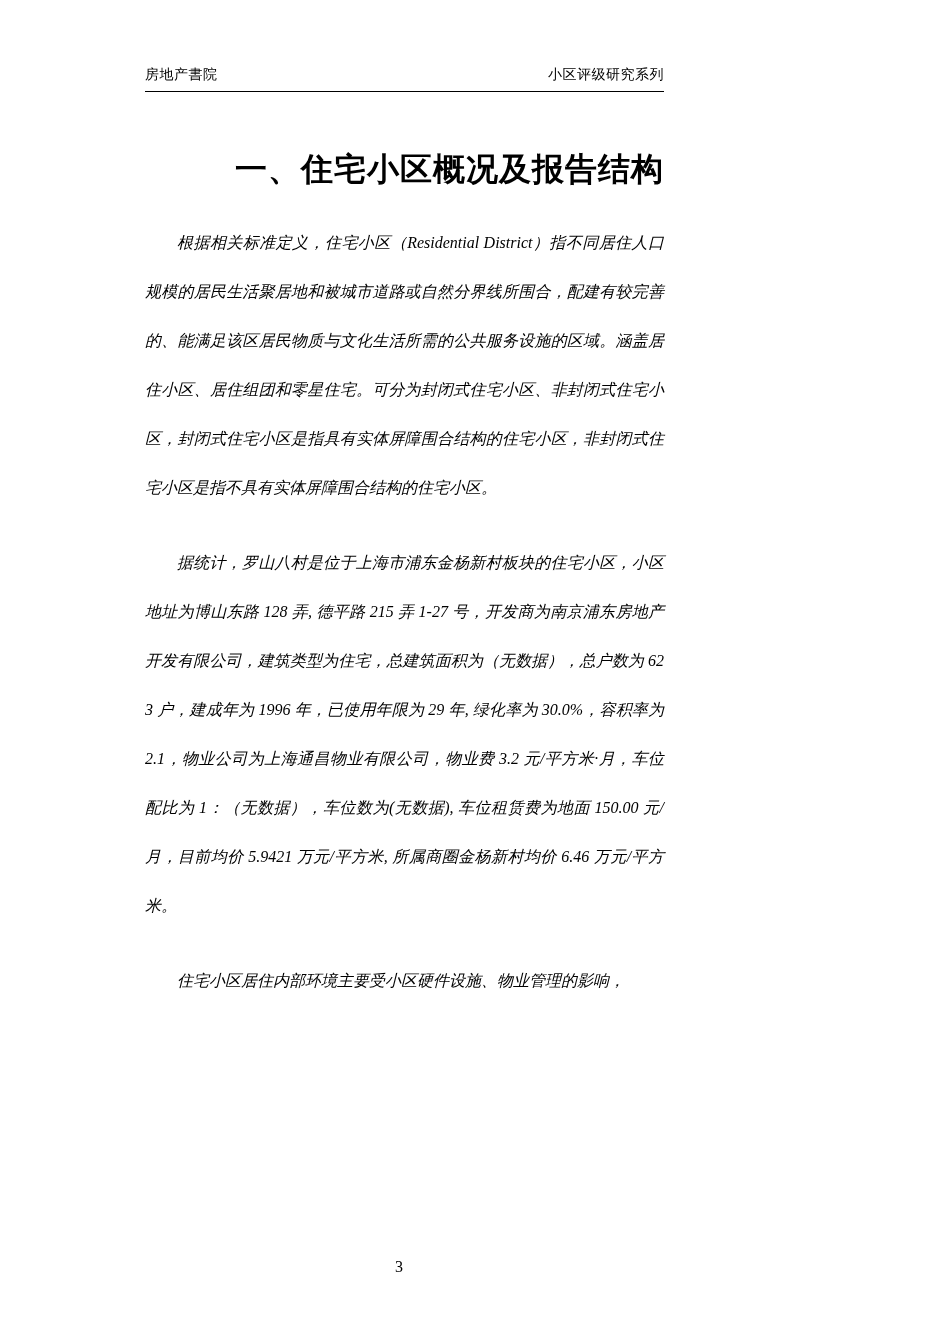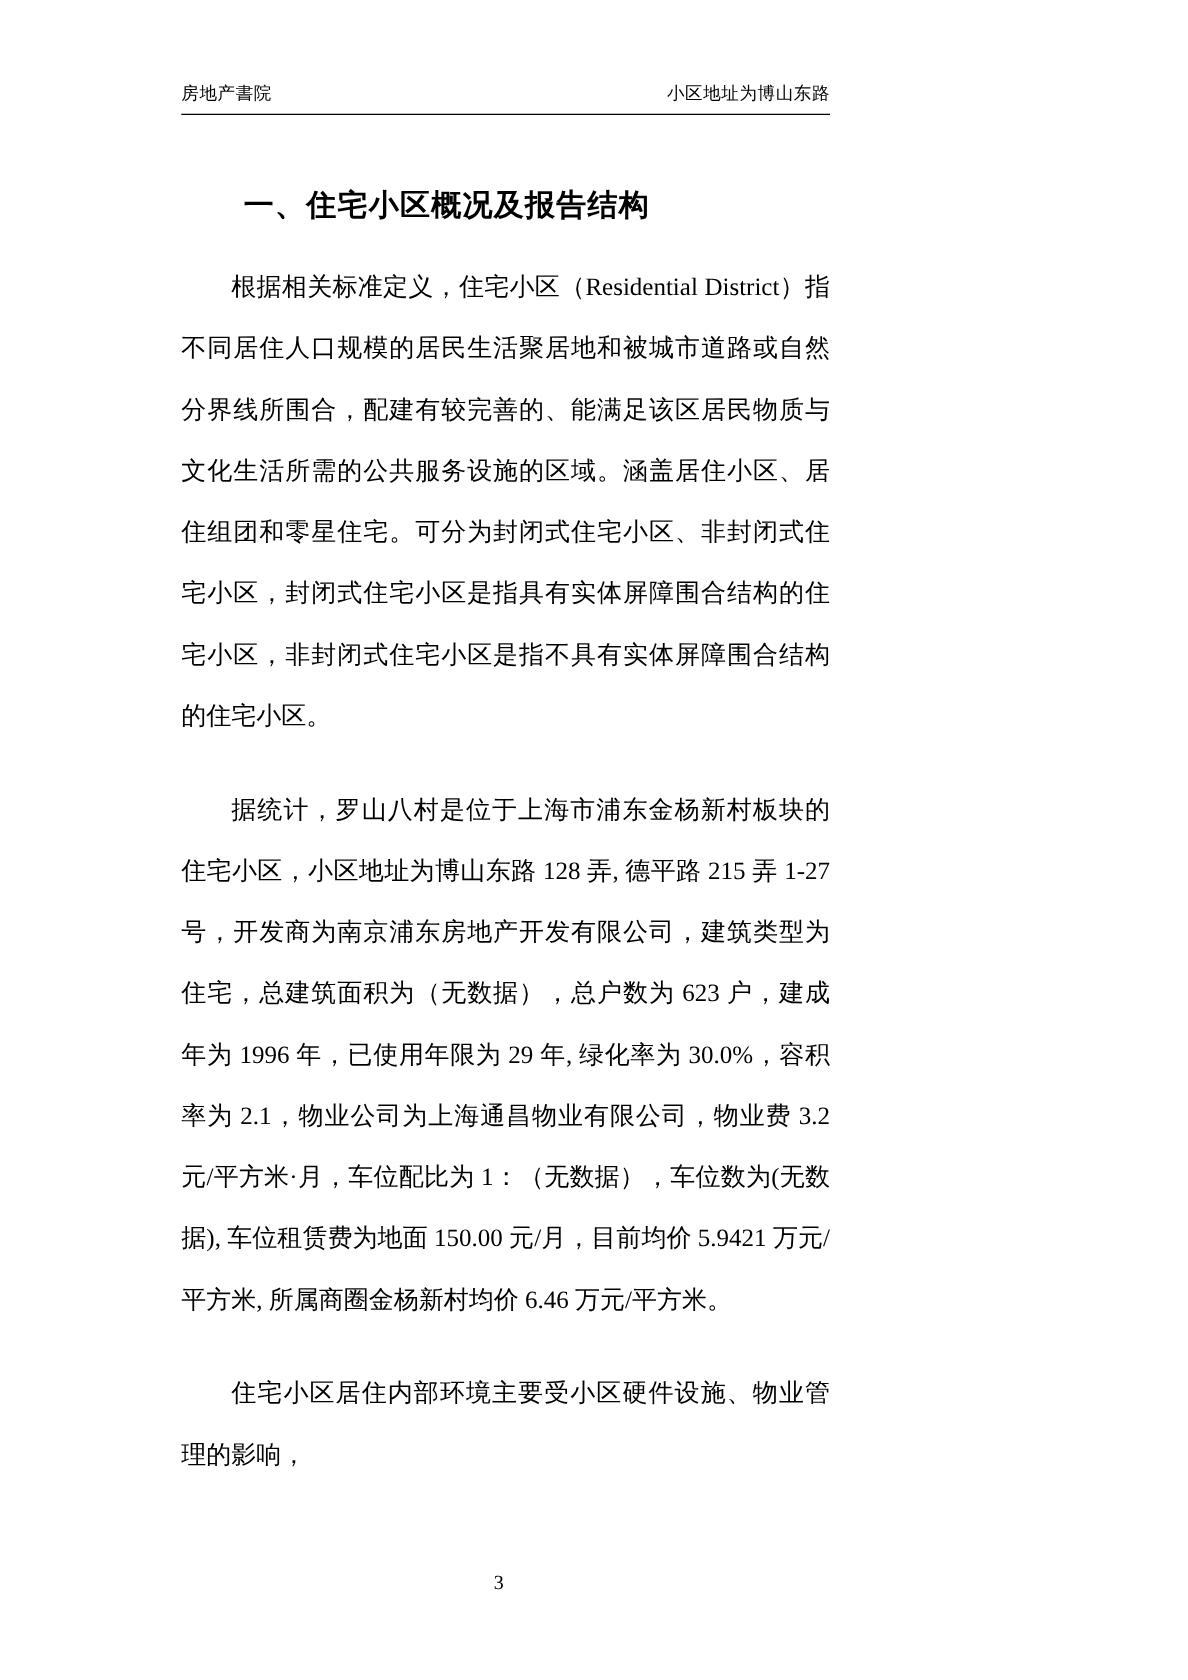--- a/index.html
+++ b/index.html
@@ -23,58 +23,60 @@
     justify-content: space-between;
     align-items: flex-end;
     font-size: 14px;
     letter-spacing: 0.5px;
     padding-bottom: 7px;
     border-bottom: 1.5px solid #000000;
   }
   .doc-header .hdr-text { white-space: nowrap; }
   .doc-body { }
   h1.doc-h1 {
-    font-size: 24px;
+    font-size: 32px;
     font-weight: 700;
     padding-left: 50px;
     margin-top: 56px;
     letter-spacing: 1px;
+    text-align: right;
   }
   h2.doc-h2 {
     font-size: 21px;
     font-weight: 700;
     padding-left: 50px;
     margin-top: 46px;
     letter-spacing: 0.5px;
   }
   p.doc-p {
-    font-size: 20px;
+    font-size: 16px;
     line-height: 49px;
     text-align: justify;
     text-indent: 2em;
     margin-top: 26px;
     word-break: break-all;
+    font-style: italic;
   }
   .doc-footer {
     position: absolute;
     left: 0;
     bottom: 68px;
     width: 100%;
     text-align: center;
     font-size: 16px;
   }
 </style>
 </head>
 <body>
 
 <div class="page">
 
   <header class="doc-header">
     <span class="hdr-text">房地产書院</span>
-    <span class="hdr-text">小区地址为博山东路</span>
+    <span class="hdr-text">小区评级研究系列</span>
   </header>
 
   <main class="doc-body">
 
     <h1 class="doc-h1">一、住宅小区概况及报告结构</h1>
 
 
     <p class="doc-p">根据相关标准定义，住宅小区（Residential District）指不同居住人口规模的居民生活聚居地和被城市道路或自然分界线所围合，配建有较完善的、能满足该区居民物质与文化生活所需的公共服务设施的区域。涵盖居住小区、居住组团和零星住宅。可分为封闭式住宅小区、非封闭式住宅小区，封闭式住宅小区是指具有实体屏障围合结构的住宅小区，非封闭式住宅小区是指不具有实体屏障围合结构的住宅小区。</p>
 
 

